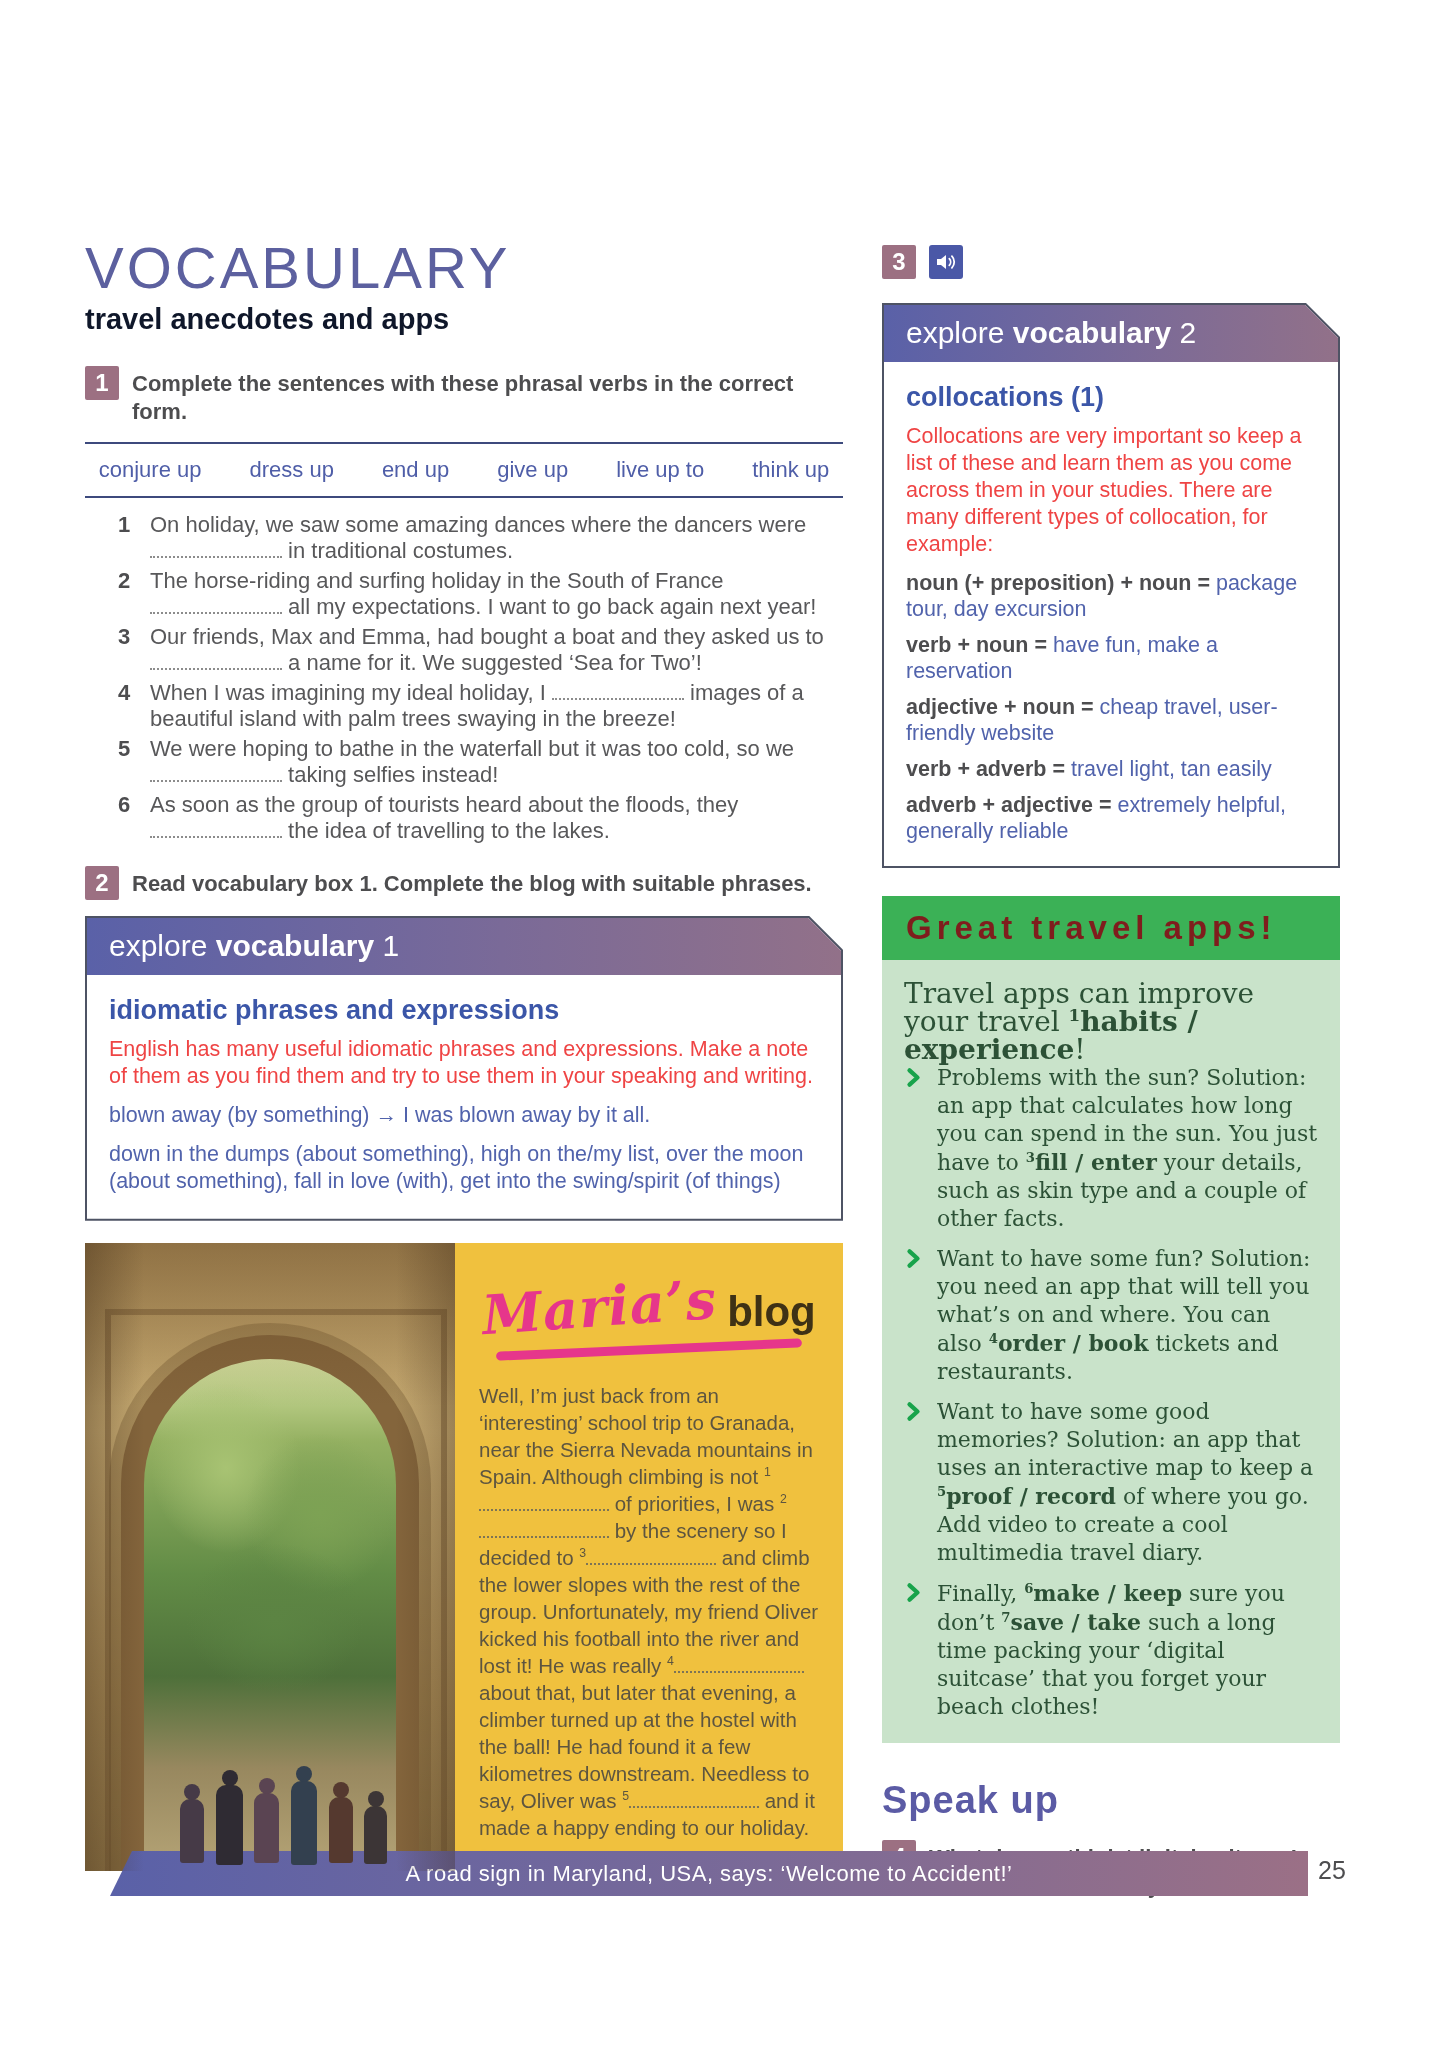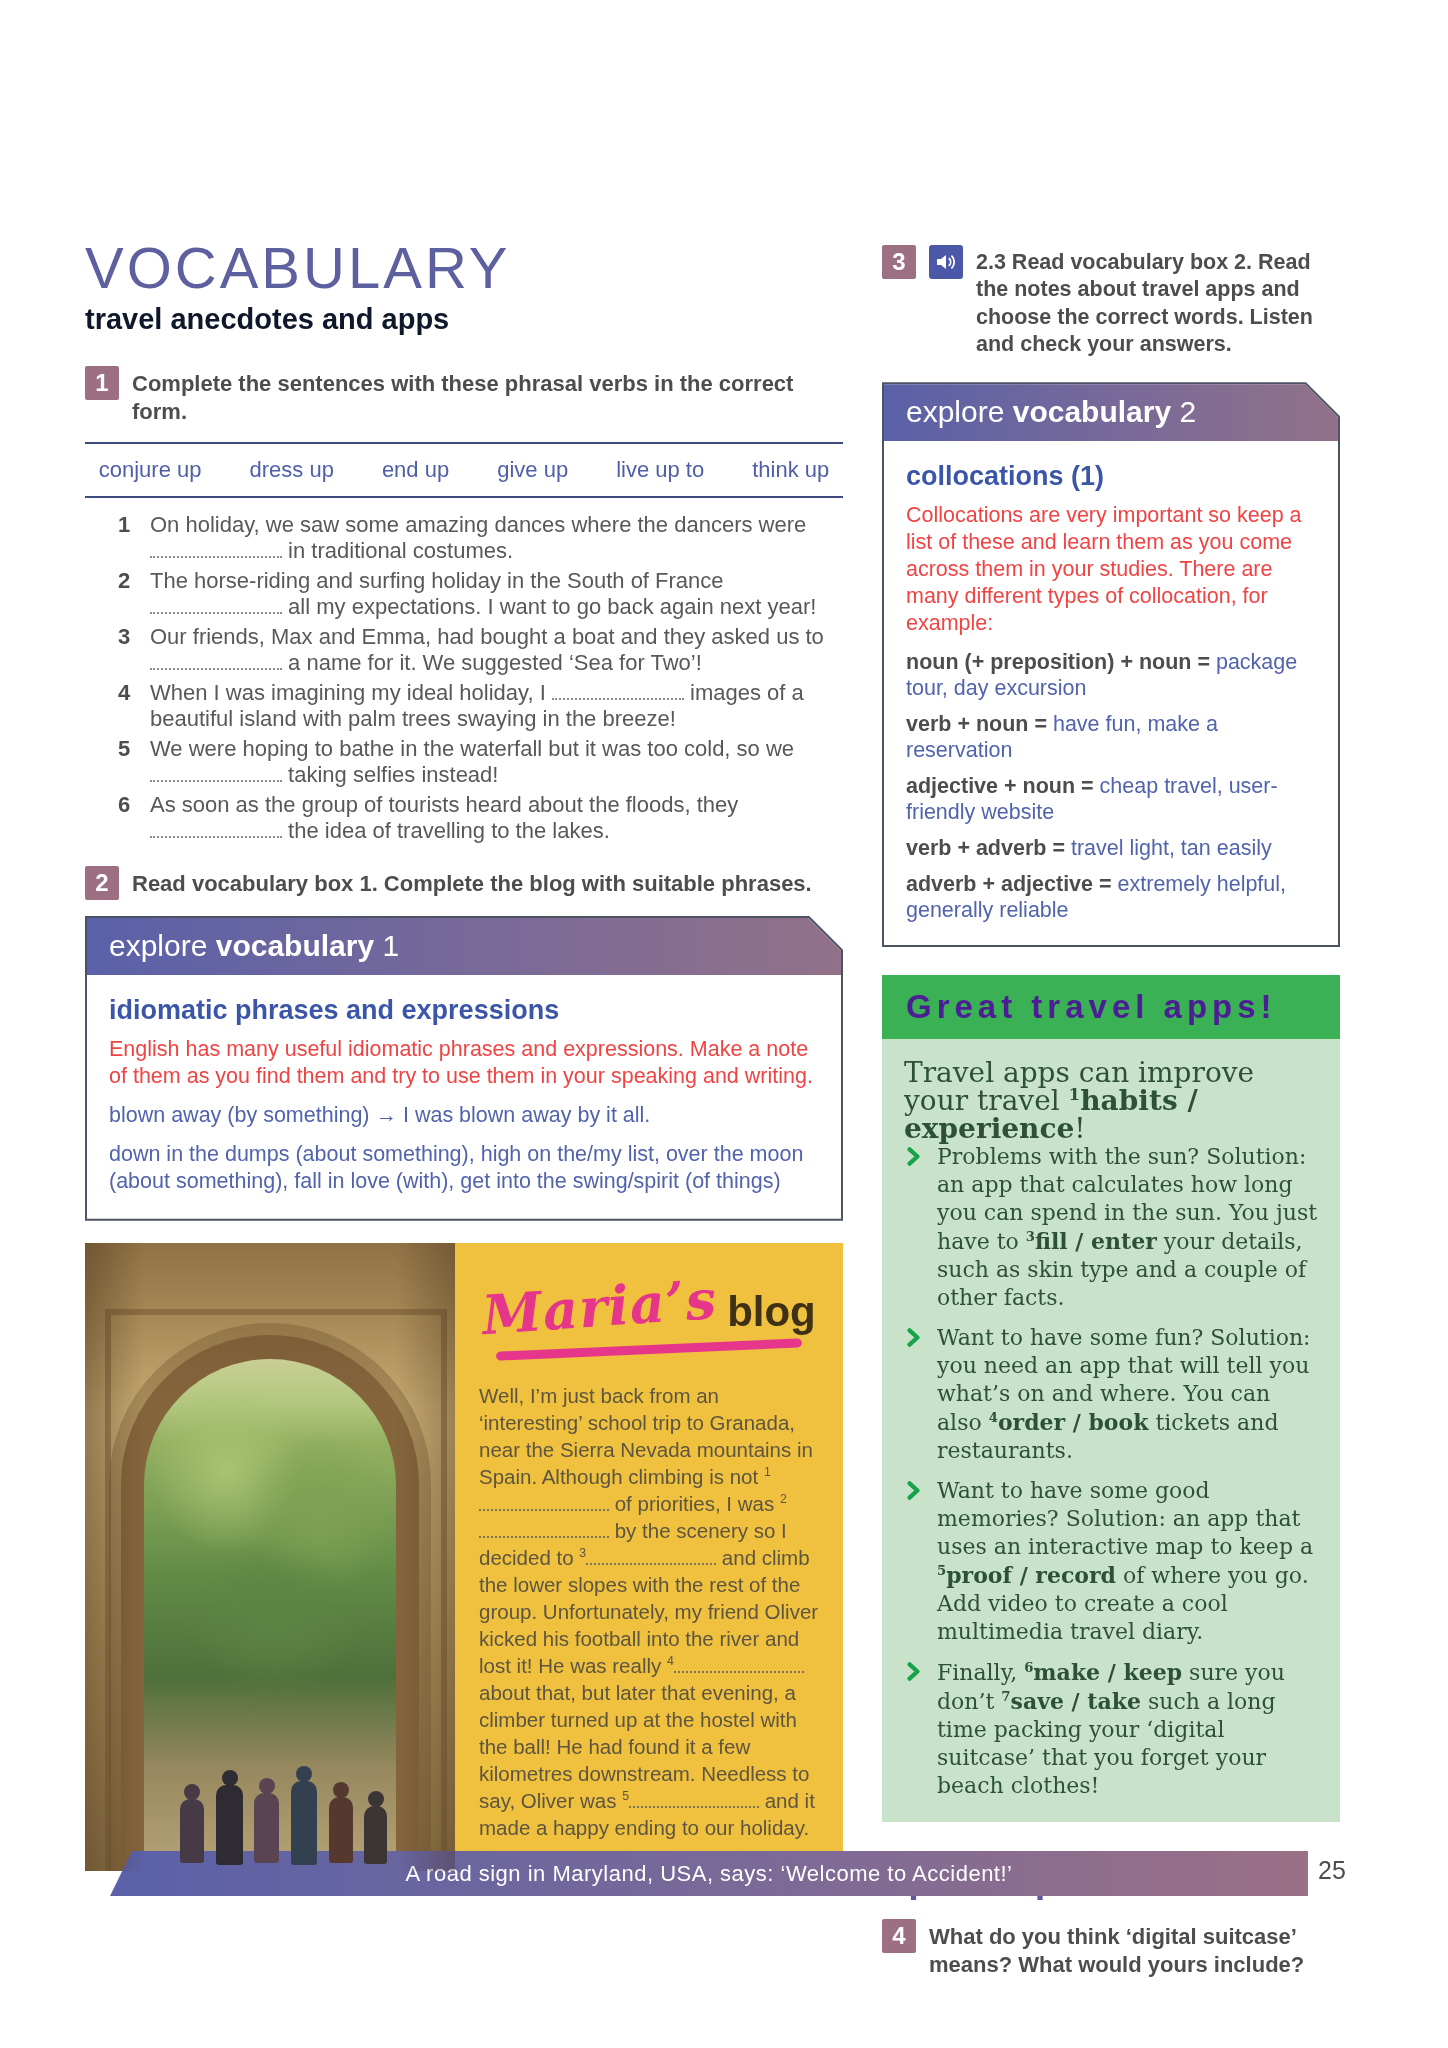--- a/index.html
+++ b/index.html
@@ -82,21 +82,21 @@
   .blog-script{display:inline-block;transform:rotate(-4deg);font-family:"DejaVu Serif",serif;
         font-style:italic;font-weight:bold;font-size:54px;color:#e6368b;letter-spacing:1px;}
   .blog-word{font-size:42px;font-weight:bold;color:#3e3115;margin-left:10px;text-align:right;}
   .blog-underline{height:9px;background:#e6368b;border-radius:50px;width:90%;
         transform:rotate(-2.5deg);margin:6px auto 28px;}
   .blog-text{margin:0;font-size:20.5px;line-height:27px;color:#5d5540;}
   .blog-text .blank{border-bottom-color:#7d7456;width:130px;}
 
   
   .apps-box{margin-top:28px;}
-  .apps-header{background:#3bb156;color:#4c1d95;font-size:33px;font-weight:bold;letter-spacing:5px;
+  .apps-header{background:#3bb156;color:#7f1d1d;font-size:33px;font-weight:bold;letter-spacing:5px;
         padding:13px 10px 13px 24px;}
   .apps-body{background:#c9e3ca;padding:20px 20px 20px 22px;font-family:"DejaVu Serif",serif;color:#2c5136;}
   .apps-intro{font-size:28px;line-height:28px;margin:0 0 0;}
   .apps-body sup{font-weight:bold;}
   .apps-bullet{display:flex;gap:13px;margin-bottom:12px;}
   .chev{flex:0 0 20px;padding-top:3px;}
   .apps-bullet p{margin:0;font-size:22px;line-height:28px;}
 
   
   .speakup{font-size:38px;font-weight:bold;color:#5b5ba5;margin:36px 0 18px;letter-spacing:1px;}
@@ -207,21 +207,20 @@
 
     <div class="ex-row">
       <span class="badge">3</span>
       <span class="audio-chip">
         <svg viewBox="0 0 24 24" width="24" height="24" aria-hidden="true">
           <path d="M3 9v6h4l5 4V5L7 9H3z" fill="#ffffff"></path>
           <path d="M15.3 8.6a5 5 0 0 1 0 6.8" stroke="#ffffff" stroke-width="1.8" fill="none" stroke-linecap="round"></path>
           <path d="M17.9 6.2a8.4 8.4 0 0 1 0 11.6" stroke="#ffffff" stroke-width="1.8" fill="none" stroke-linecap="round"></path>
         </svg>
       </span>
-      <p class="ex-text" style="font-size:21.5px;">2.3 Read vocabulary box 2. Read the notes about travel apps and choose the correct words. Listen and check your answers.</p>
     </div>
 
     <div class="vbox" style="margin-top:24px;">
       <div class="vbox-inner">
         <div class="vbox-header"><span class="light">explore </span><span class="bold">vocabulary</span><span class="light"> 2</span></div>
         <div class="vbox-body">
           <div class="vbox-heading">collocations (1)</div>
           <p class="vbox-text">Collocations are very important so keep a list of these and learn them as you come across them in your studies. There are many different types of collocation, for example:</p>
           <p class="colloc"><span class="lab">noun (+ preposition) + noun = </span><span class="val">package tour, day excursion</span></p>
           <p class="colloc"><span class="lab">verb + noun = </span><span class="val">have fun, make a reservation</span></p>

